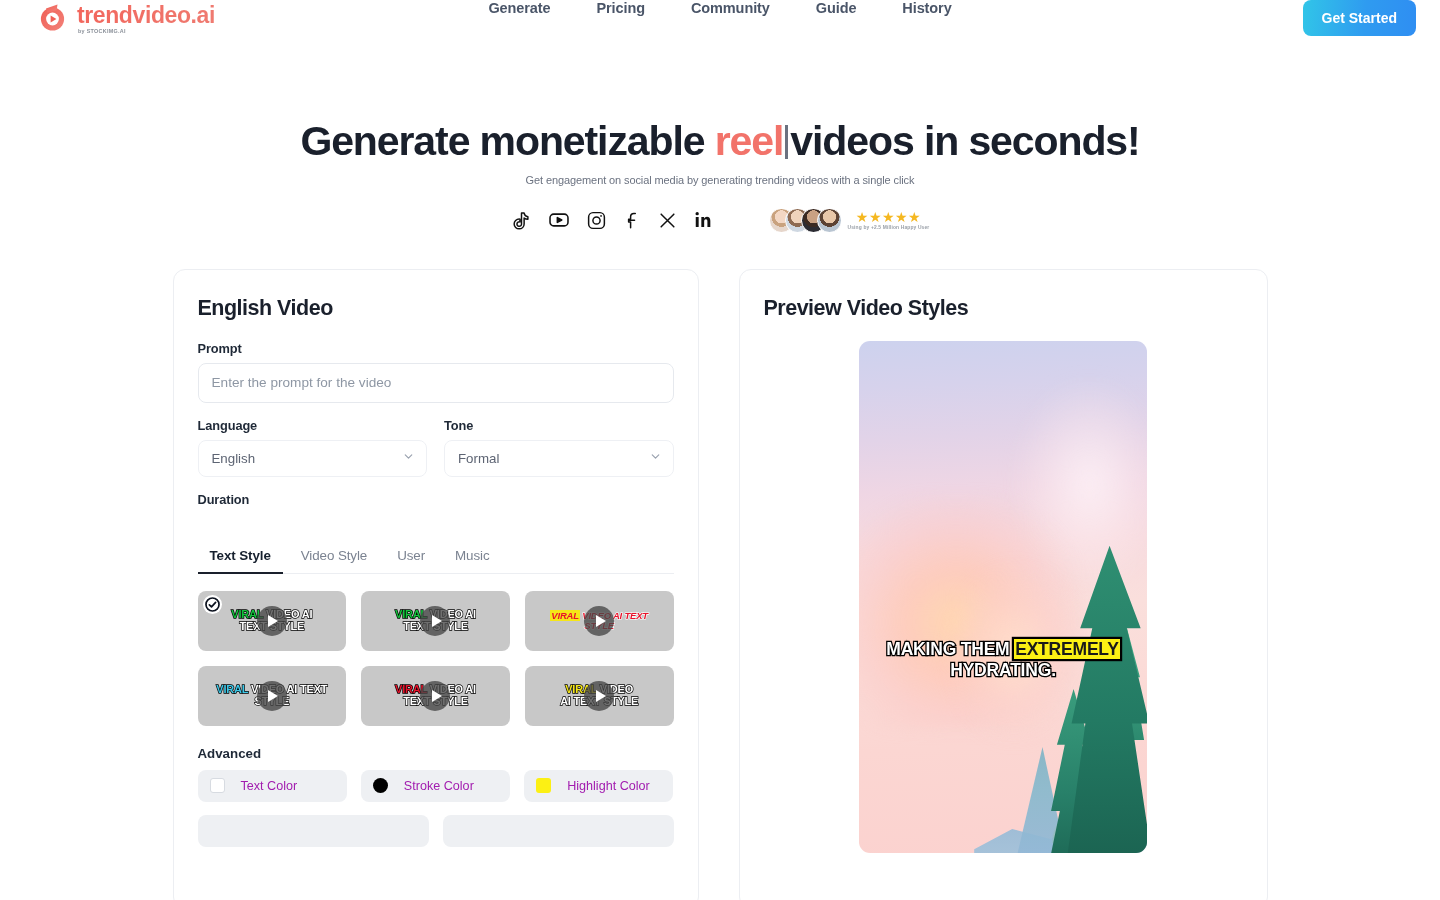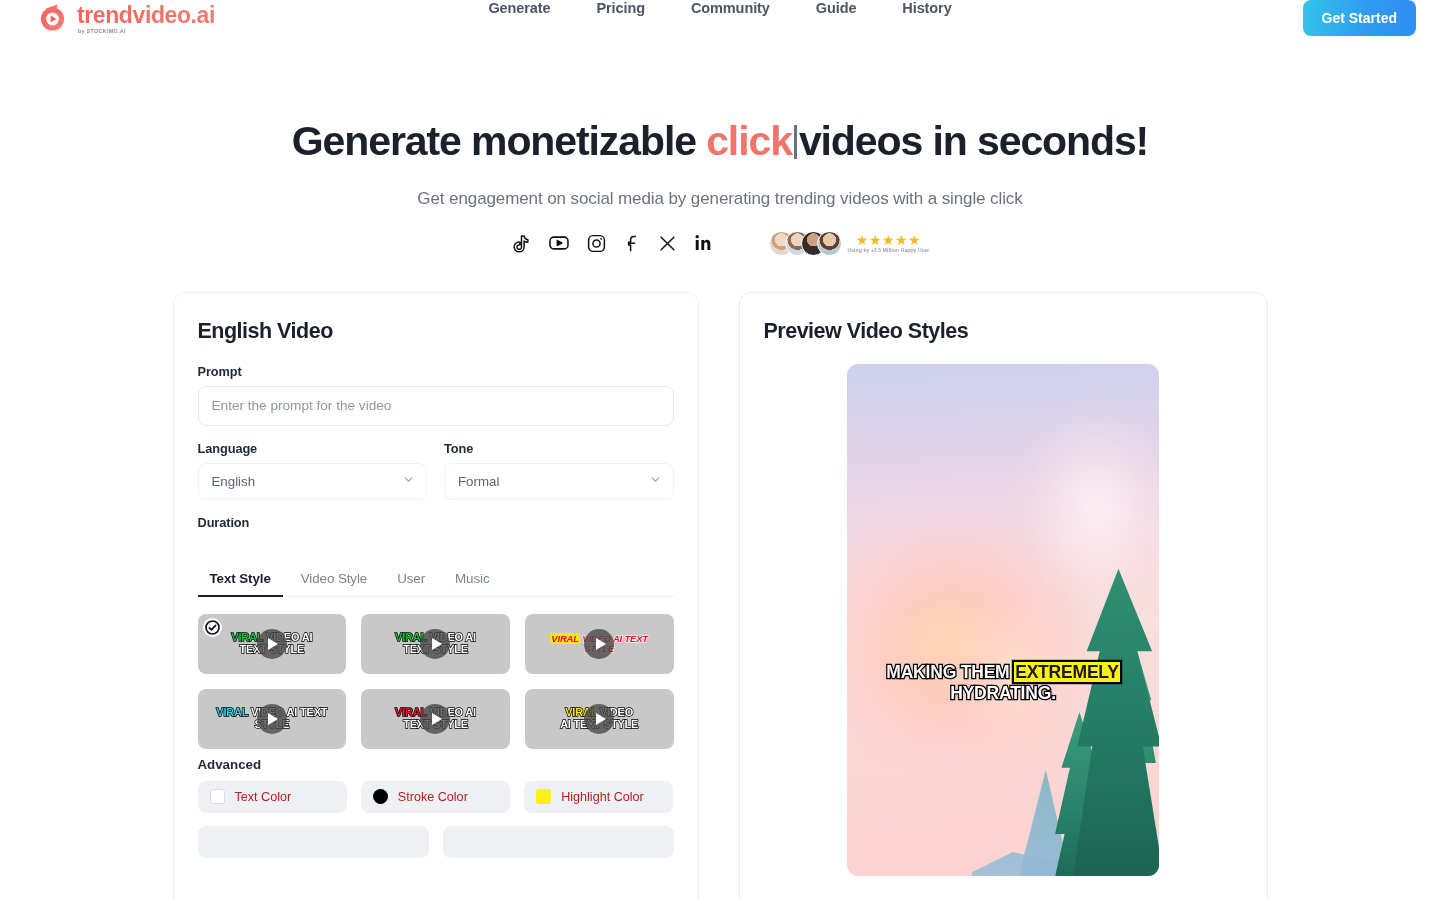--- a/index.html
+++ b/index.html
@@ -52,21 +52,21 @@
   .hero h1 {
     font-size: 41px; font-weight: 800; color: #1a202c;
     letter-spacing: -1.1px; line-height: 1.12;
   }
   .hero h1 .accent { color: #f2736a; }
   .hero h1 .caret {
     display: inline-block; width: 3px; height: 34px;
     background: #6b7280; vertical-align: -4px; margin: 0 2px;
   }
   .hero p {
-    font-size: 17px; color: #6b7280; margin-top: 24px; letter-spacing: -0.1px;
+    font-size: 11px; color: #6b7280; margin-top: 9px; letter-spacing: -0.1px;
   }
 
   .social-row {
     display: flex; align-items: center; justify-content: center;
     gap: 12px; margin-top: 22px;
   }
   .social-icons { display: flex; align-items: center; gap: 16px; }
   .social-icons svg { display: block; }
 
   .rating-badge {
@@ -194,42 +194,42 @@
   .play-btn .tri {
     width: 0; height: 0; margin-left: 3px;
     border-left: 10px solid #fff;
     border-top: 6.5px solid transparent;
     border-bottom: 6.5px solid transparent;
   }
 
   
   .adv-title {
     font-size: 13.3px; font-weight: 700; color: #1f2937;
-    margin-top: 8px; margin-bottom: 9px;
+    margin-top: 20px; margin-bottom: 9px;
   }
   .adv-grid { display: grid; grid-template-columns: repeat(3,1fr); gap: 14px; }
   .color-pill {
     height: 32px; background: #eef0f3; border-radius: 8px;
-    display: flex; align-items: center; gap: 10px;
-    padding: 0 12px; font-size: 12.6px; color: #b91c1c; cursor: pointer;
+    display: flex; align-items: center; gap: 16px;
+    padding: 0 12px; font-size: 12.6px; color: #a21caf; cursor: pointer;
   }
   .swatch { width: 15px; height: 15px; border-radius: 3px; }
   .adv-grid2 { display: grid; grid-template-columns: repeat(2,1fr); gap: 14px; margin-top: 13px; }
   .adv-pill {
     height: 32px; background: #eef0f3; border-radius: 8px;
     display: flex; align-items: center; gap: 9px;
     padding: 0 11px; font-size: 12.6px; color: #2d3440; cursor: pointer;
   }
 
   
   .preview-stage {
     display: flex; justify-content: center; margin-top: 9px;
   }
   .phone {
-    width: 312px; height: 512px; border-radius: 11px;
+    width: 288px; height: 512px; border-radius: 11px;
     position: relative; overflow: hidden;
     background:
       linear-gradient(177deg,
         #cdd2ee 0%, #d6d2ec 9%, #e2d3e8 19%,
         #efd6e4 29%, #f7dbdf 40%, #fadfdc 52%,
         #fbdcd8 64%, #fbd6d2 78%, #fbd2cf 100%);
   }
   .sun-glow {
     position: absolute; left: -4%; top: 30%;
     width: 82%; height: 46%;
@@ -330,21 +330,21 @@
     <a href="#">Community</a>
     <a href="#">Guide</a>
     <a href="#">History</a>
   </nav>
 
   <button class="cta">Get Started</button>
 </div>
 
 <div class="hero">
   <h1>
-    <span>Generate monetizable </span><span class="accent">click</span><span class="caret"></span><span>videos in seconds!</span>
+    <span>Generate monetizable </span><span class="accent">reel</span><span class="caret"></span><span>videos in seconds!</span>
   </h1>
   <p>Get engagement on social media by generating trending videos with a single click</p>
 
   <div class="social-row">
     <div class="social-icons">
       <a href="#">
         <svg width="21" height="21" viewBox="0 0 24 24" fill="none" stroke="#111" stroke-width="1.7" stroke-linecap="round" stroke-linejoin="round">
           <path d="M15 3.5c.4 2.2 2 3.9 4.3 4.1v3c-1.7 0-3.2-.5-4.3-1.4v6.7c0 3.2-2.6 5.6-5.7 5.6S3.6 19.1 3.6 16s2.6-5.6 5.7-5.6c.3 0 .6 0 .9.1v3.1a2.6 2.6 0 1 0 1.8 2.4V3.5H15z"></path>
         </svg>
       </a>

